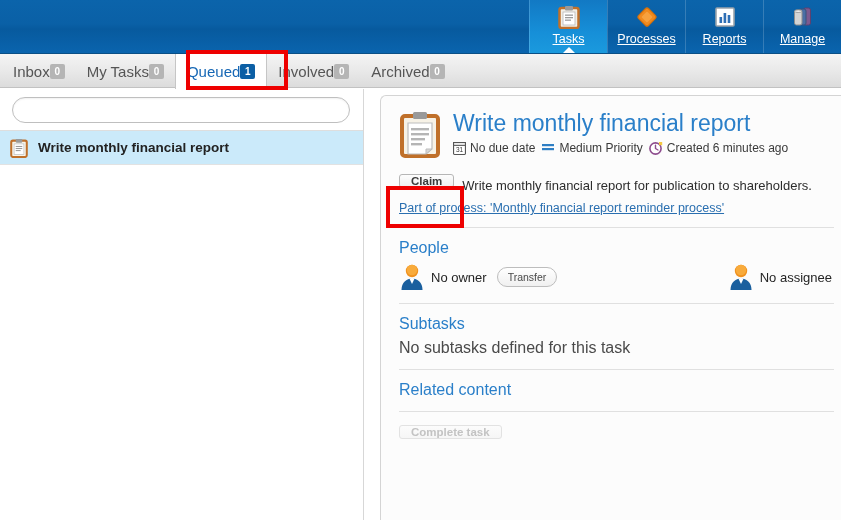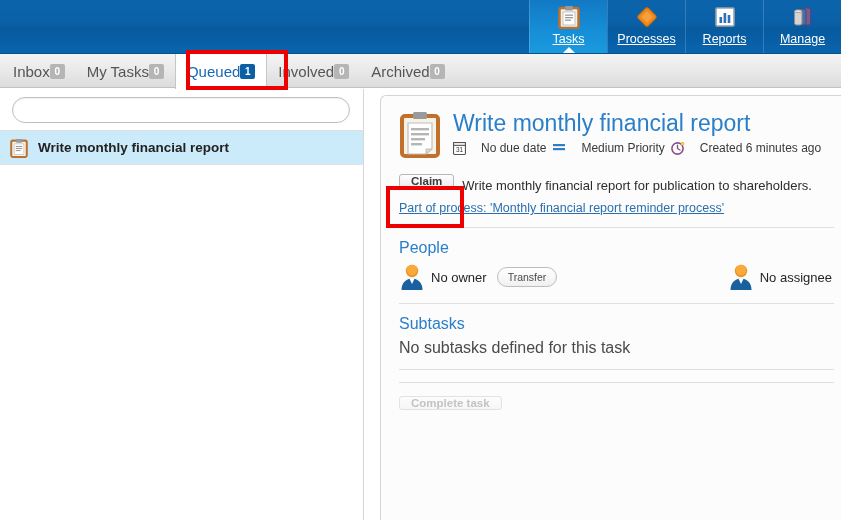--- a/index.html
+++ b/index.html
@@ -130,21 +130,21 @@
   }
   .detail-inner { padding: 14px 16px 0 18px; }
   .detail-head { display: flex; align-items: flex-start; gap: 12px; }
   .detail-title {
     font-size: 23px; color: #2a7fc9; line-height: 26px; white-space: nowrap;
   }
   .detail-meta {
     margin-top: 5px; display: flex; align-items: center; gap: 6px;
     font-size: 12px; color: #3a3a3a; white-space: nowrap;
   }
-  .detail-meta .mi { display: flex; align-items: center; gap: 15px; }
+  .detail-meta .mi { display: flex; align-items: center; gap: 4px; }
 
   .claim-row { margin-top: 16px; display: flex; align-items: flex-start; gap: 8px; }
   .btn {
     font-family: "Liberation Sans", sans-serif;
     font-size: 11.5px; font-weight: bold; color: #3a3a3a;
     background: linear-gradient(to bottom, #fdfdfd 0%, #efefef 100%);
     border: 1px solid #b6b6b6; border-radius: 3px;
     padding: 0 11px; cursor: pointer;
   }
   .btn.disabled { color: #c3c3c3; border-color: #e2e2e2;
@@ -374,20 +374,21 @@
           </span>
         </div>
 
         <div class="hr"></div>
 
         <div class="section-title">Subtasks</div>
         <div class="empty-text">No subtasks defined for this task</div>
 
         <div class="hr"></div>
 
+        <div class="section-title">Related content</div>
 
         <div class="hr"></div>
 
         <div style="margin-top:10px;">
           <button class="btn disabled">Complete task</button>
         </div>
 
       </div>
     </div>
   </div>

